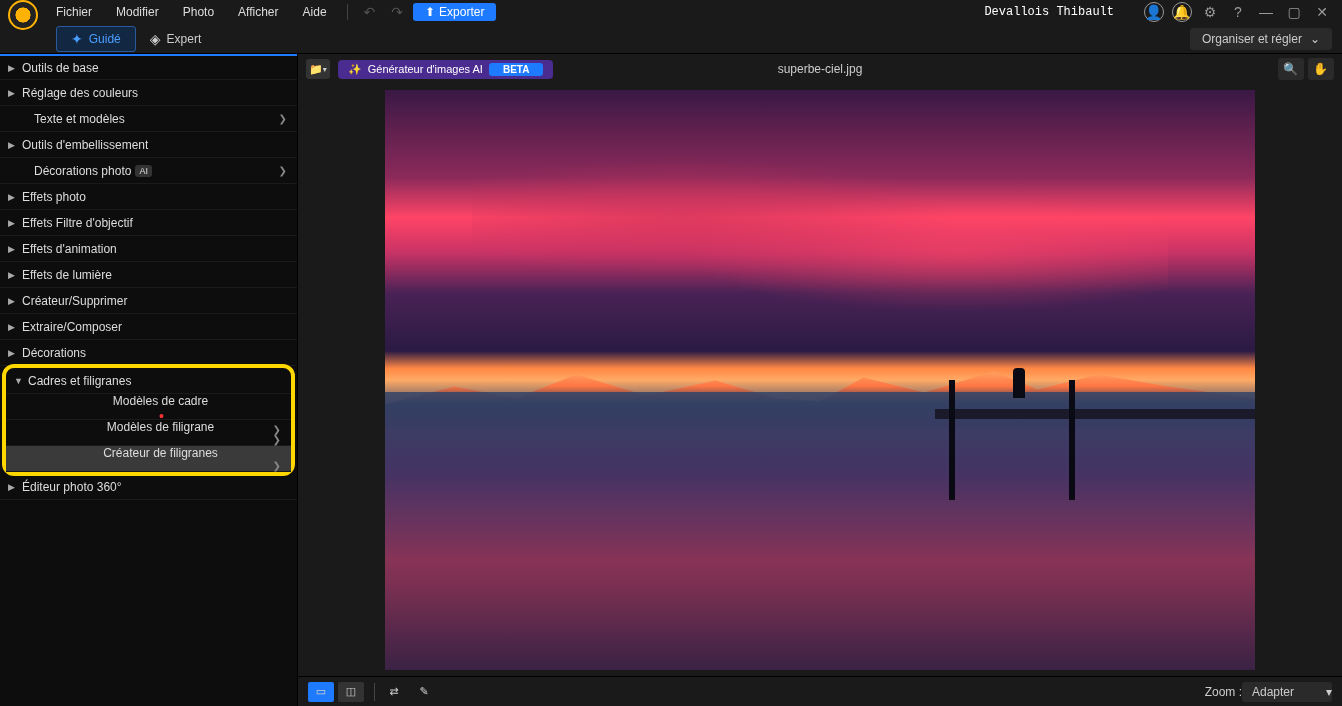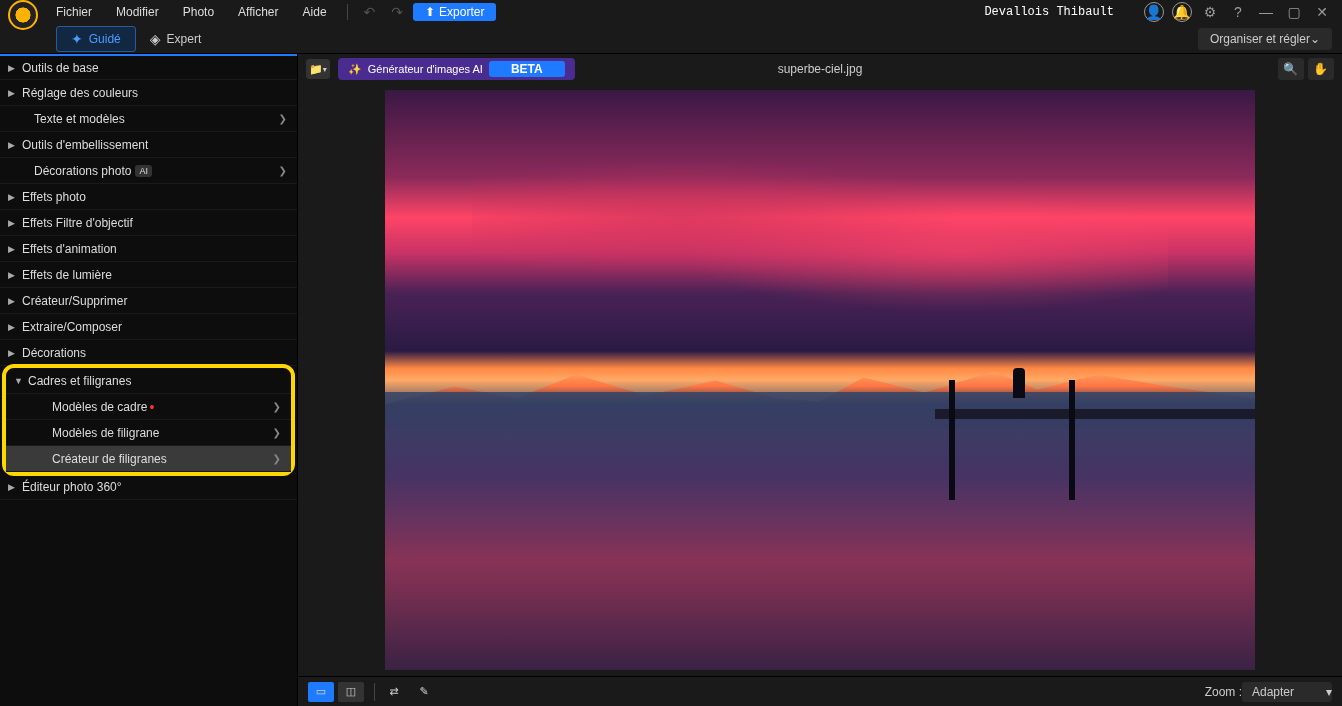--- a/index.html
+++ b/index.html
@@ -13,41 +13,41 @@
 .export-btn { background: #1e7bff; color: #fff; padding: 2px 12px; border-radius: 3px; display: flex; align-items: center; gap: 4px; cursor: pointer; }
 .spacer { flex: 1; }
 .user-name { color: #ffffff; margin-right: 24px; font-family: Liberation Mono, monospace; }
 .icon-btn { width: 20px; height: 20px; color: #999; display: flex; align-items: center; justify-content: center; cursor: pointer; margin: 0 2px; font-size: 14px; }
 .icon-circle { border: 1px solid #999; border-radius: 50%; }
 
 .modebar { height: 30px; background: #1a1a1a; display: flex; align-items: center; padding-left: 56px; border-bottom: 1px solid #000; }
 .mode-btn { display: flex; align-items: center; gap: 6px; padding: 4px 14px; cursor: pointer; color: #ccc; }
 .mode-btn.active { background: #122842; border: 1px solid #2a5a9e; border-radius: 3px; color: #4a9eff; }
 .mode-icon { font-size: 14px; }
-.organize-dropdown { margin-left: auto; margin-right: 10px; background: #2a2a2a; padding: 4px 12px; display: flex; align-items: center; gap: 0; cursor: pointer; border-radius: 3px; }
+.organize-dropdown { margin-left: auto; margin-right: 10px; background: #2a2a2a; padding: 4px 12px; display: flex; align-items: center; gap: 8px; cursor: pointer; border-radius: 3px; }
 
 .main { display: flex; height: calc(100% - 54px); }
 
 .sidebar { width: 298px; background: #0d0d0d; border-right: 1px solid #000; overflow-y: auto; }
 .side-item { display: flex; align-items: center; height: 26px; padding: 0 10px 0 22px; border-bottom: 1px solid #1a1a1a; cursor: pointer; color: #ddd; position: relative; }
 .side-item.hl { background: #3a3a3a; justify-content: space-between; }
 .side-item .arrow { position: absolute; left: 8px; font-size: 9px; color: #aaa; }
 .side-item.no-arrow { padding-left: 34px; }
 .side-item .chev { margin-left: auto; font-size: 10px; color: #888; }
-.side-sub { padding-left: 46px; }
+.side-sub { padding-left: 34px; flex-direction: column; }
 .side-item .ai { background: #333; border-radius: 3px; padding: 1px 4px; font-size: 9px; margin-left: 4px; }
 .side-item .dot { color: #ff3333; font-size: 14px; margin-left: 2px; }
 .highlight-box { border: 4px solid #ffd700; border-radius: 12px; margin: -2px 2px; position: relative; }
 .first-item { border-top: 2px solid #1e7bff; }
 
 .workspace { flex: 1; display: flex; flex-direction: column; background: #1a1a1a; }
 .topbar { height: 30px; display: flex; align-items: center; padding: 0 8px; gap: 8px; background: #1a1a1a; }
 .folder-btn { width: 24px; height: 20px; background: #333; border-radius: 3px; display: flex; align-items: center; justify-content: center; cursor: pointer; font-size: 11px; }
 .gen-btn { background: #4a2b8f; color: #fff; padding: 3px 10px; border-radius: 4px; display: flex; align-items: center; gap: 6px; cursor: pointer; font-size: 11px; }
-.beta { background: #1e7bff; color: #fff; padding: 1px 22px; border-radius: 3px; font-size: 12px; font-weight: bold; }
+.beta { background: #1e7bff; color: #fff; padding: 1px 14px; border-radius: 3px; font-size: 10px; font-weight: bold; }
 .filename { position: absolute; left: 50%; transform: translateX(-50%); color: #ccc; }
 .tool-right { margin-left: auto; display: flex; gap: 4px; }
 .tool-right .tbtn { width: 26px; height: 22px; background: #2a2a2a; display: flex; align-items: center; justify-content: center; cursor: pointer; border-radius: 3px; }
 
 .canvas { flex: 1; background: #1a1a1a; display: flex; align-items: center; justify-content: center; padding: 10px 0; overflow: hidden; }
 .image-preview { width: 870px; height: 580px; background: linear-gradient(180deg, #3a1845 0%, #8b2a5a 15%, #ff4466 22%, #c93366 28%, #4a2255 35%, #2a1a44 45%, #ff8844 48%, #ffaa66 50%, #3a4466 55%, #2a3455 65%, #4a3366 75%, #8b3355 85%, #3a2244 100%); position: relative; overflow: hidden; }
 .mountains { position: absolute; top: 48%; left: 0; right: 0; height: 60px; background: linear-gradient(180deg, #ffaa66 0%, #ff7744 30%, #223355 60%); clip-path: polygon(0 60%, 8% 30%, 15% 50%, 22% 10%, 30% 45%, 38% 20%, 45% 50%, 50% 55%, 55% 15%, 62% 40%, 70% 5%, 75% 35%, 82% 10%, 90% 30%, 100% 50%, 100% 100%, 0 100%); }
 .water { position: absolute; top: 52%; left: 0; right: 0; bottom: 0; background: linear-gradient(180deg, #334466 0%, #4a3366 30%, #8b3355 60%, #3a2244 100%); opacity: 0.85; }
 .dock { position: absolute; top: 55%; right: 0; width: 320px; height: 10px; background: #1a1a2a; }
 .pole { position: absolute; width: 6px; background: #0a0a15; }

